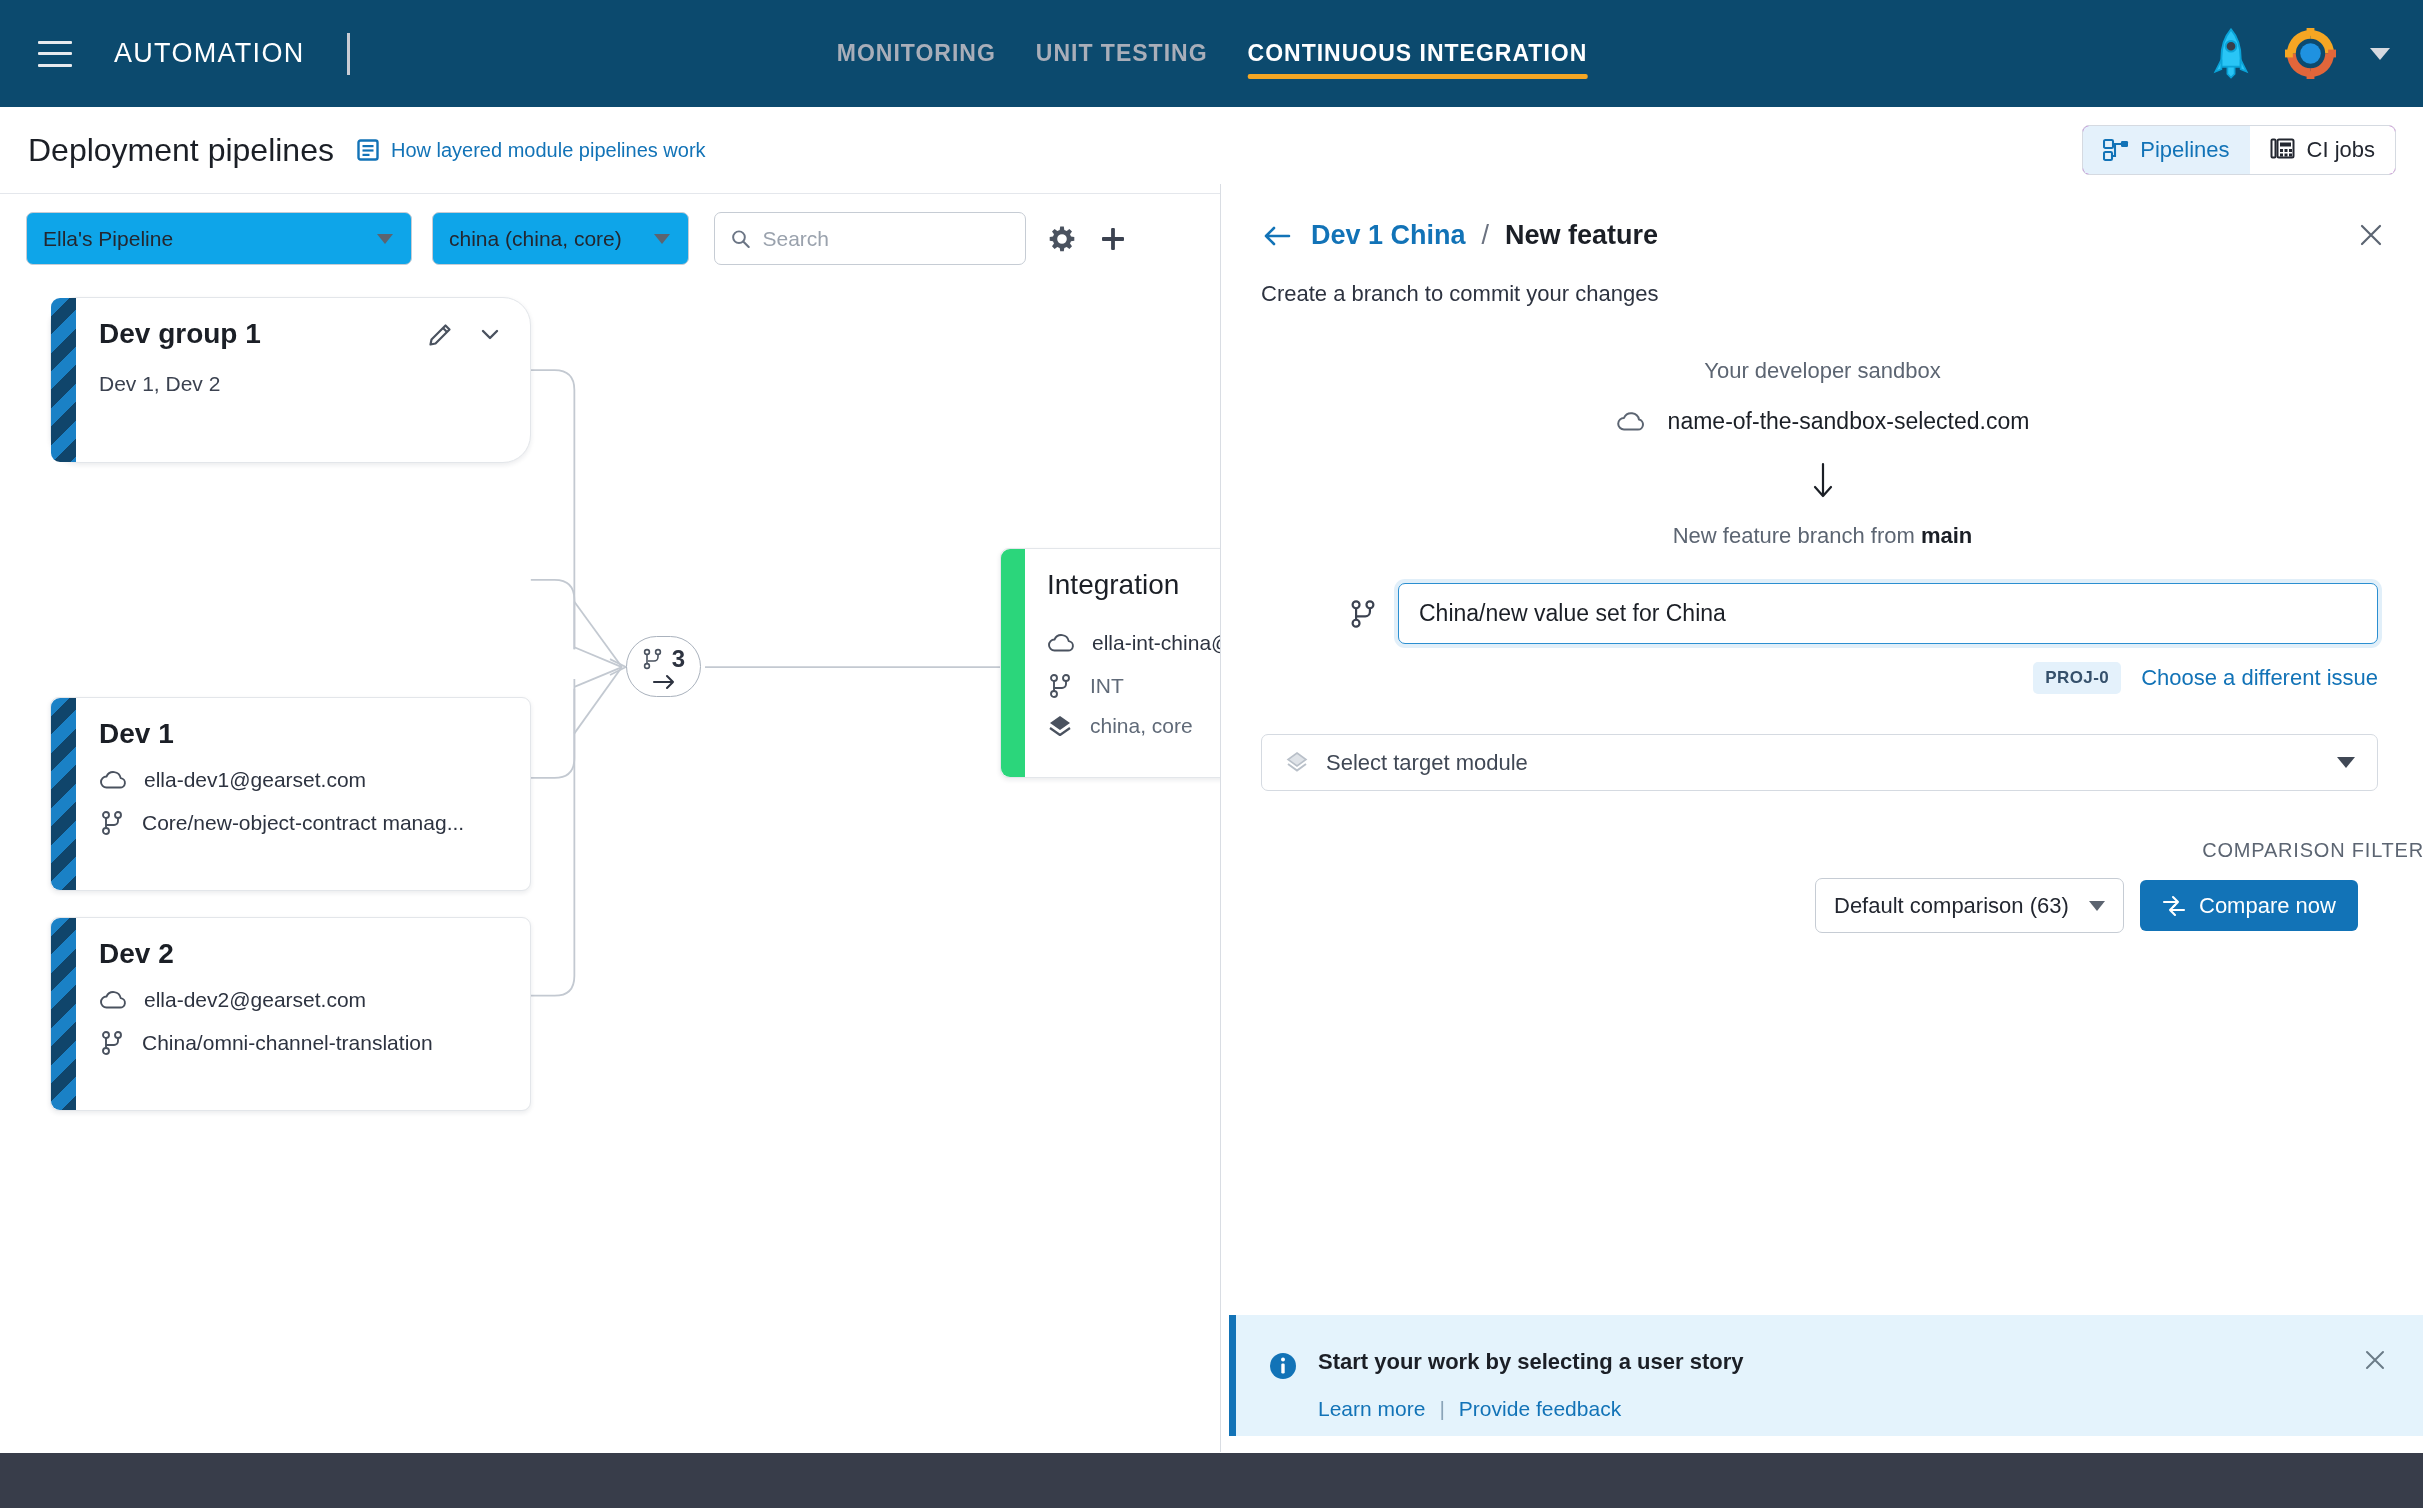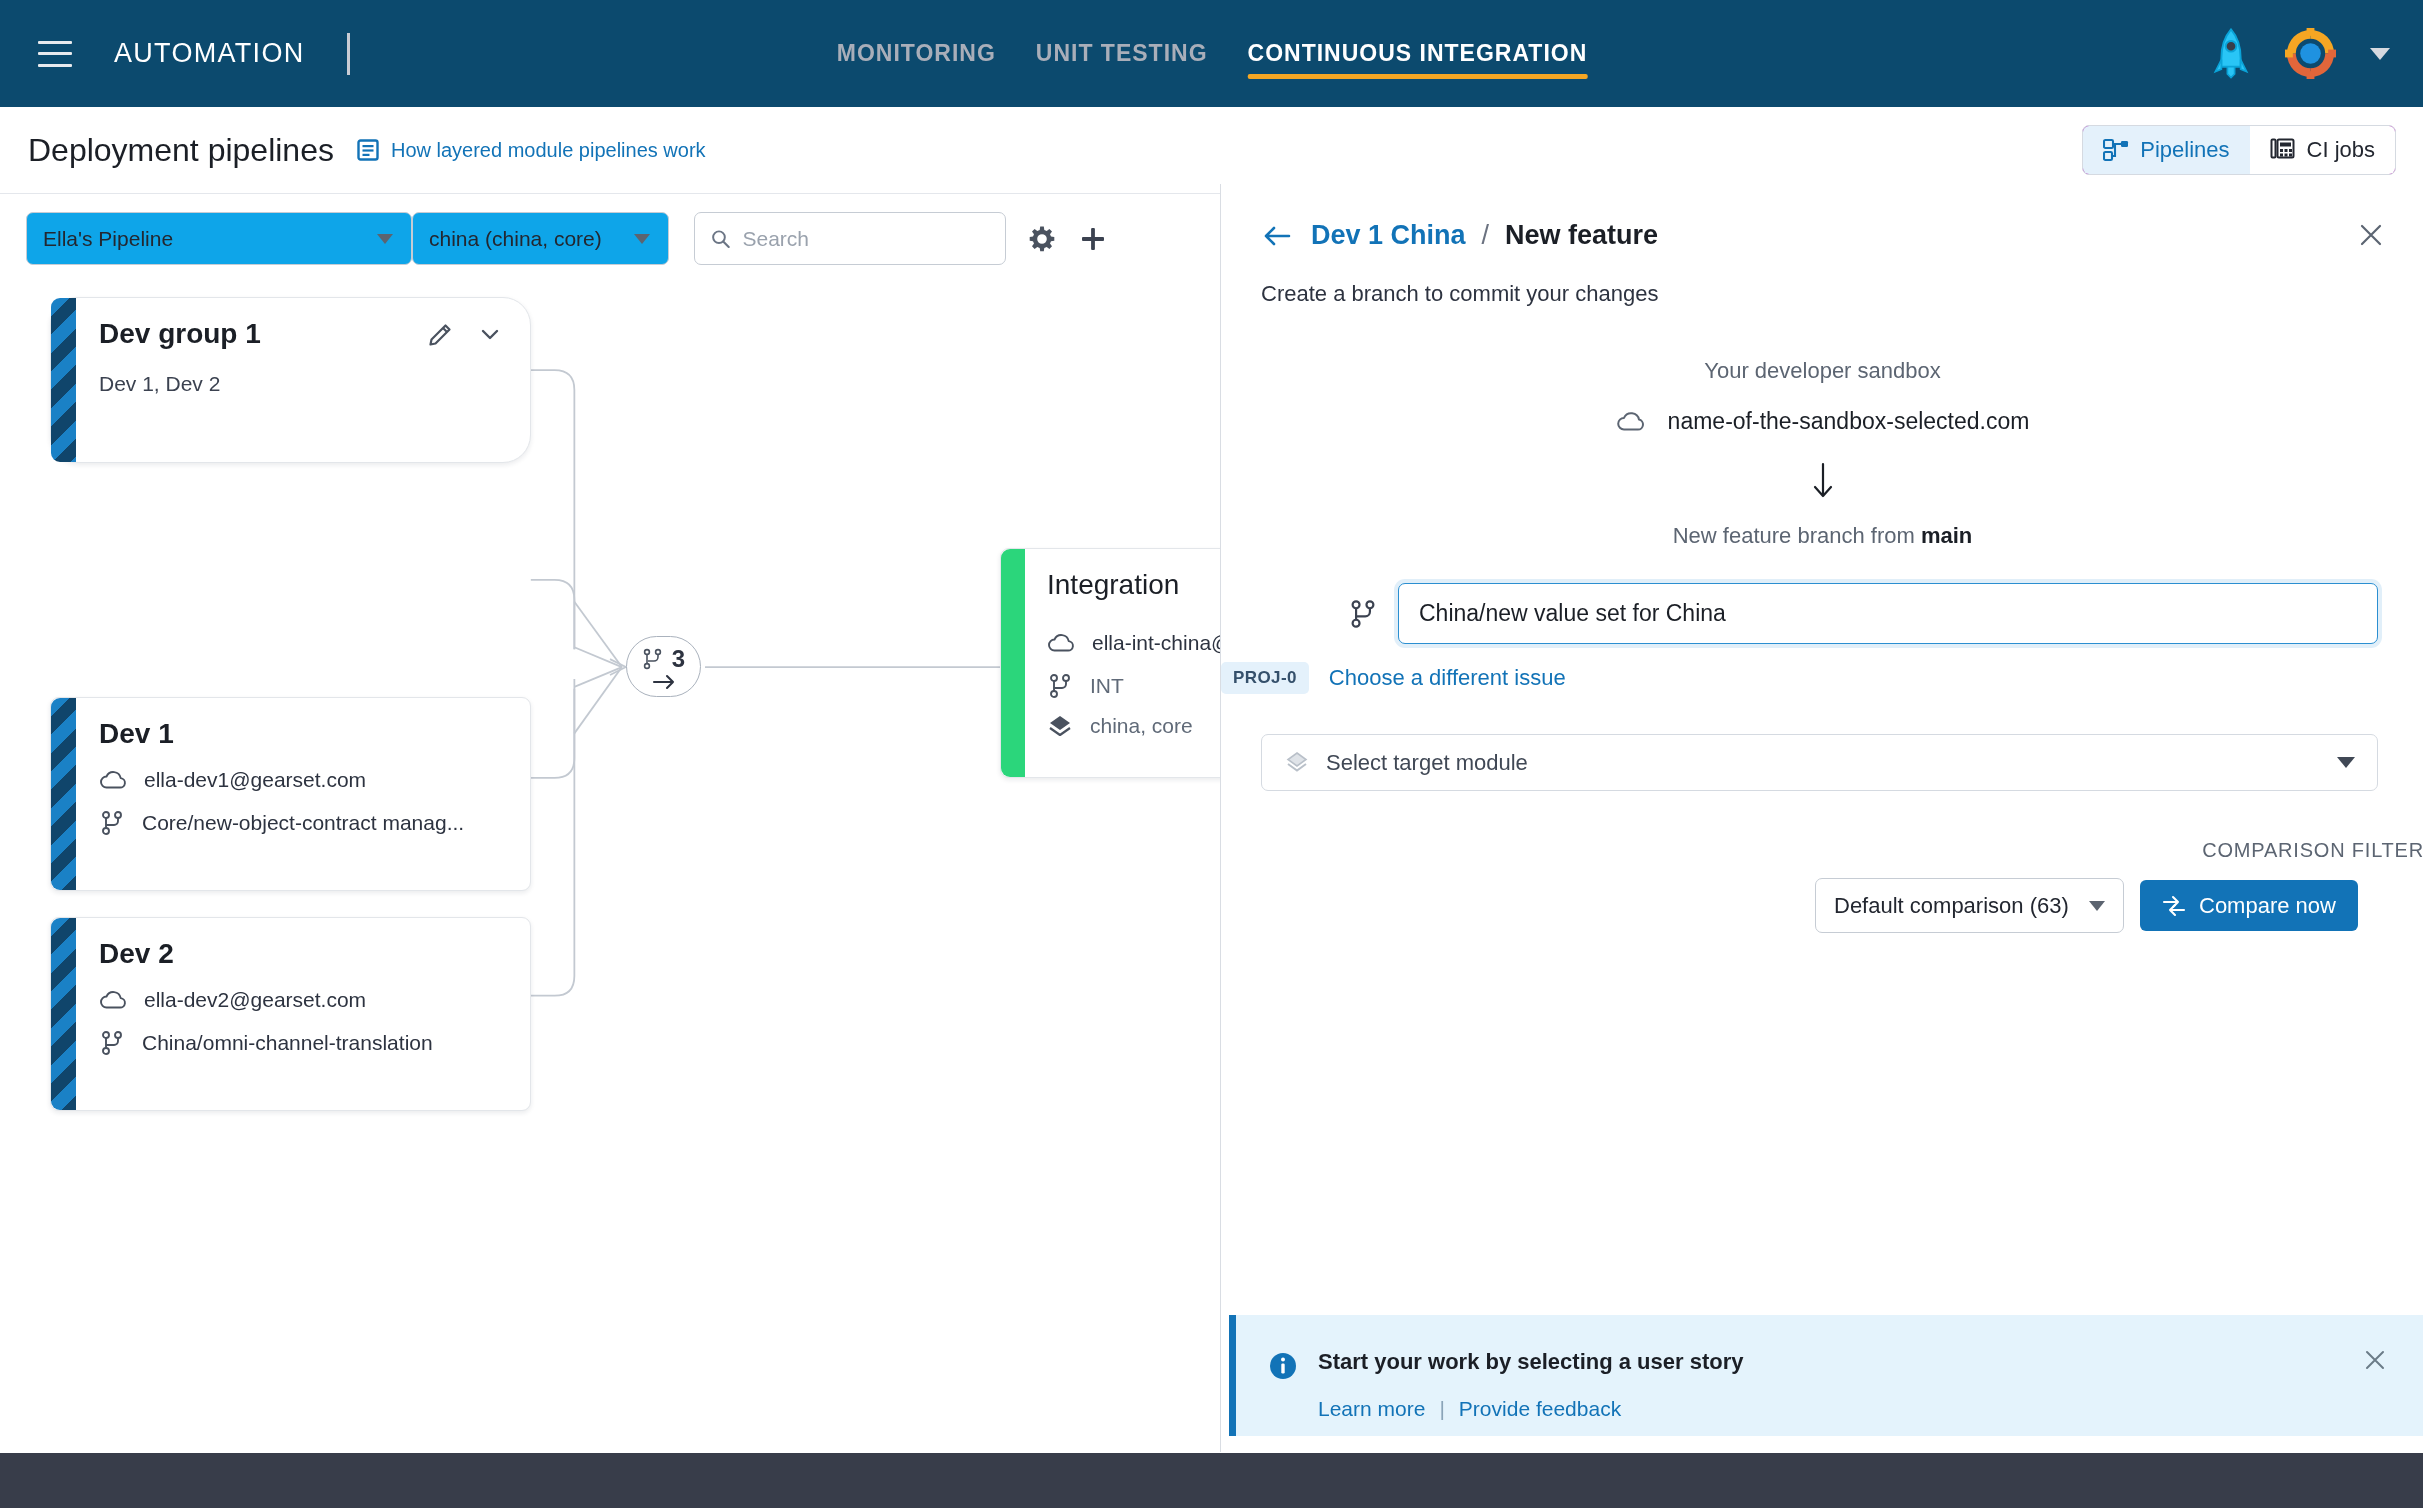--- a/index.html
+++ b/index.html
@@ -71,21 +71,21 @@
   .select-box {
     height:53px; border:1px solid #c6ccd4; border-radius:7px; background:#0ea5e9;
     display:flex; align-items:center; padding:0 16px; font-size:21px; color:#232730;
     cursor:pointer; position:relative;
   }
   .select-box .caret {
     width:0;height:0;border-left:8px solid transparent;border-right:8px solid transparent;
     border-top:10px solid #5c6470; margin-left:auto; margin-right:2px;
   }
   #pipeline-select { margin-left:26px; width:386px; }
-  #module-select { width:257px; }
+  #module-select { margin-left:20px; width:257px; }
   .search-box {
     margin-left:25px; width:312px; height:53px; border:1px solid #c6ccd4; border-radius:7px;
     display:flex; align-items:center; padding:0 16px; gap:12px; background:#fff;
   }
   .search-box input {
     border:none; outline:none; font-size:21px; color:#232730; width:100%;
     font-family:"Liberation Sans", sans-serif; background:transparent;
   }
   .search-box input::placeholder { color:#9aa2ad; }
   .tb-icon { margin-left:22px; cursor:pointer; }
@@ -155,21 +155,21 @@
     margin-top:34px; display:flex; align-items:center; padding:0 46px 0 0;
     justify-content:flex-end; gap:20px;
   }
   .branch-input {
     width:980px; height:61px; border:1.5px solid #2b8fd1; border-radius:7px;
     box-shadow:0 0 0 4px rgba(43,143,209,.14);
     font-size:23px; color:#1b1f26; padding:0 20px; outline:none;
     font-family:"Liberation Sans", sans-serif; background:#fff;
   }
   .issue-row {
-    margin-top:18px; display:flex; align-items:center; 
+    margin-top:18px; display:flex; align-items:center; justify-content:flex-end;
     gap:20px; padding-right:46px;
   }
   .issue-badge {
     background:#e4f1fb; color:#35506b; font-size:17px; font-weight:700;
     padding:6px 12px; border-radius:5px; letter-spacing:0.4px;
   }
   .issue-link { color:#1273b7; font-size:22px; cursor:pointer; }
 
   .module-select {
     margin:40px 46px 0 40px; height:57px; border:1px solid #d5dae1; border-radius:7px;

